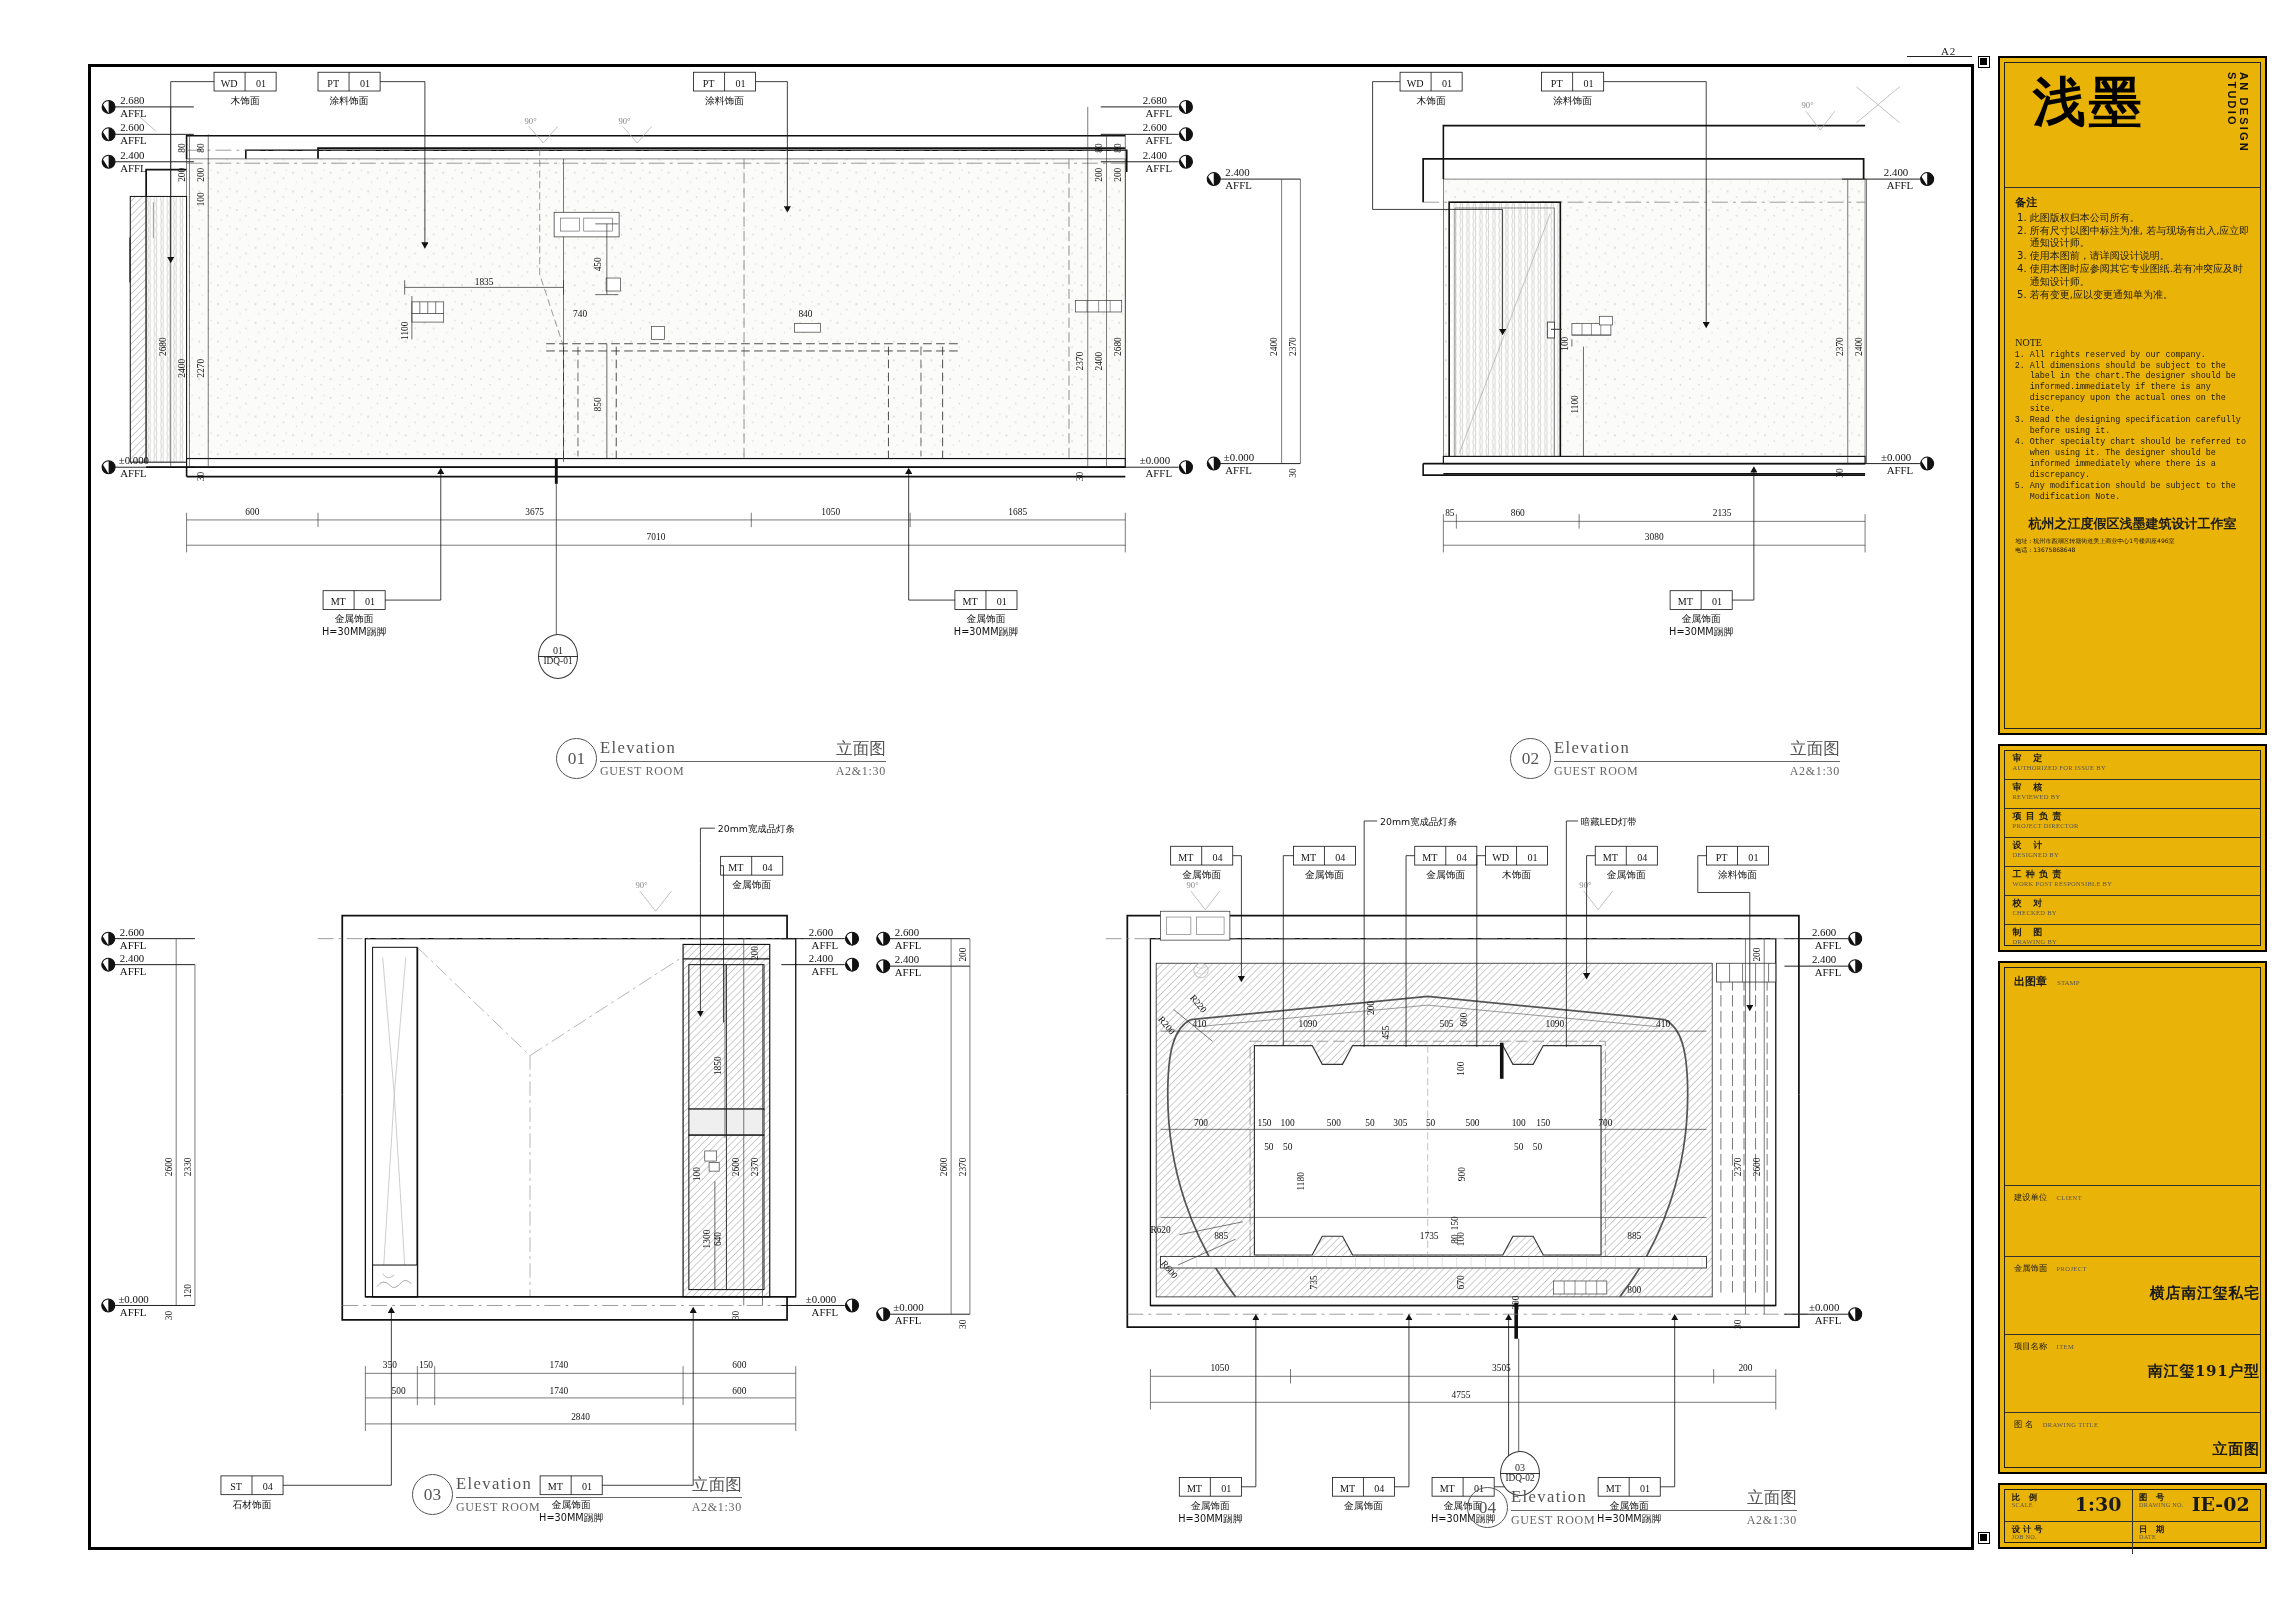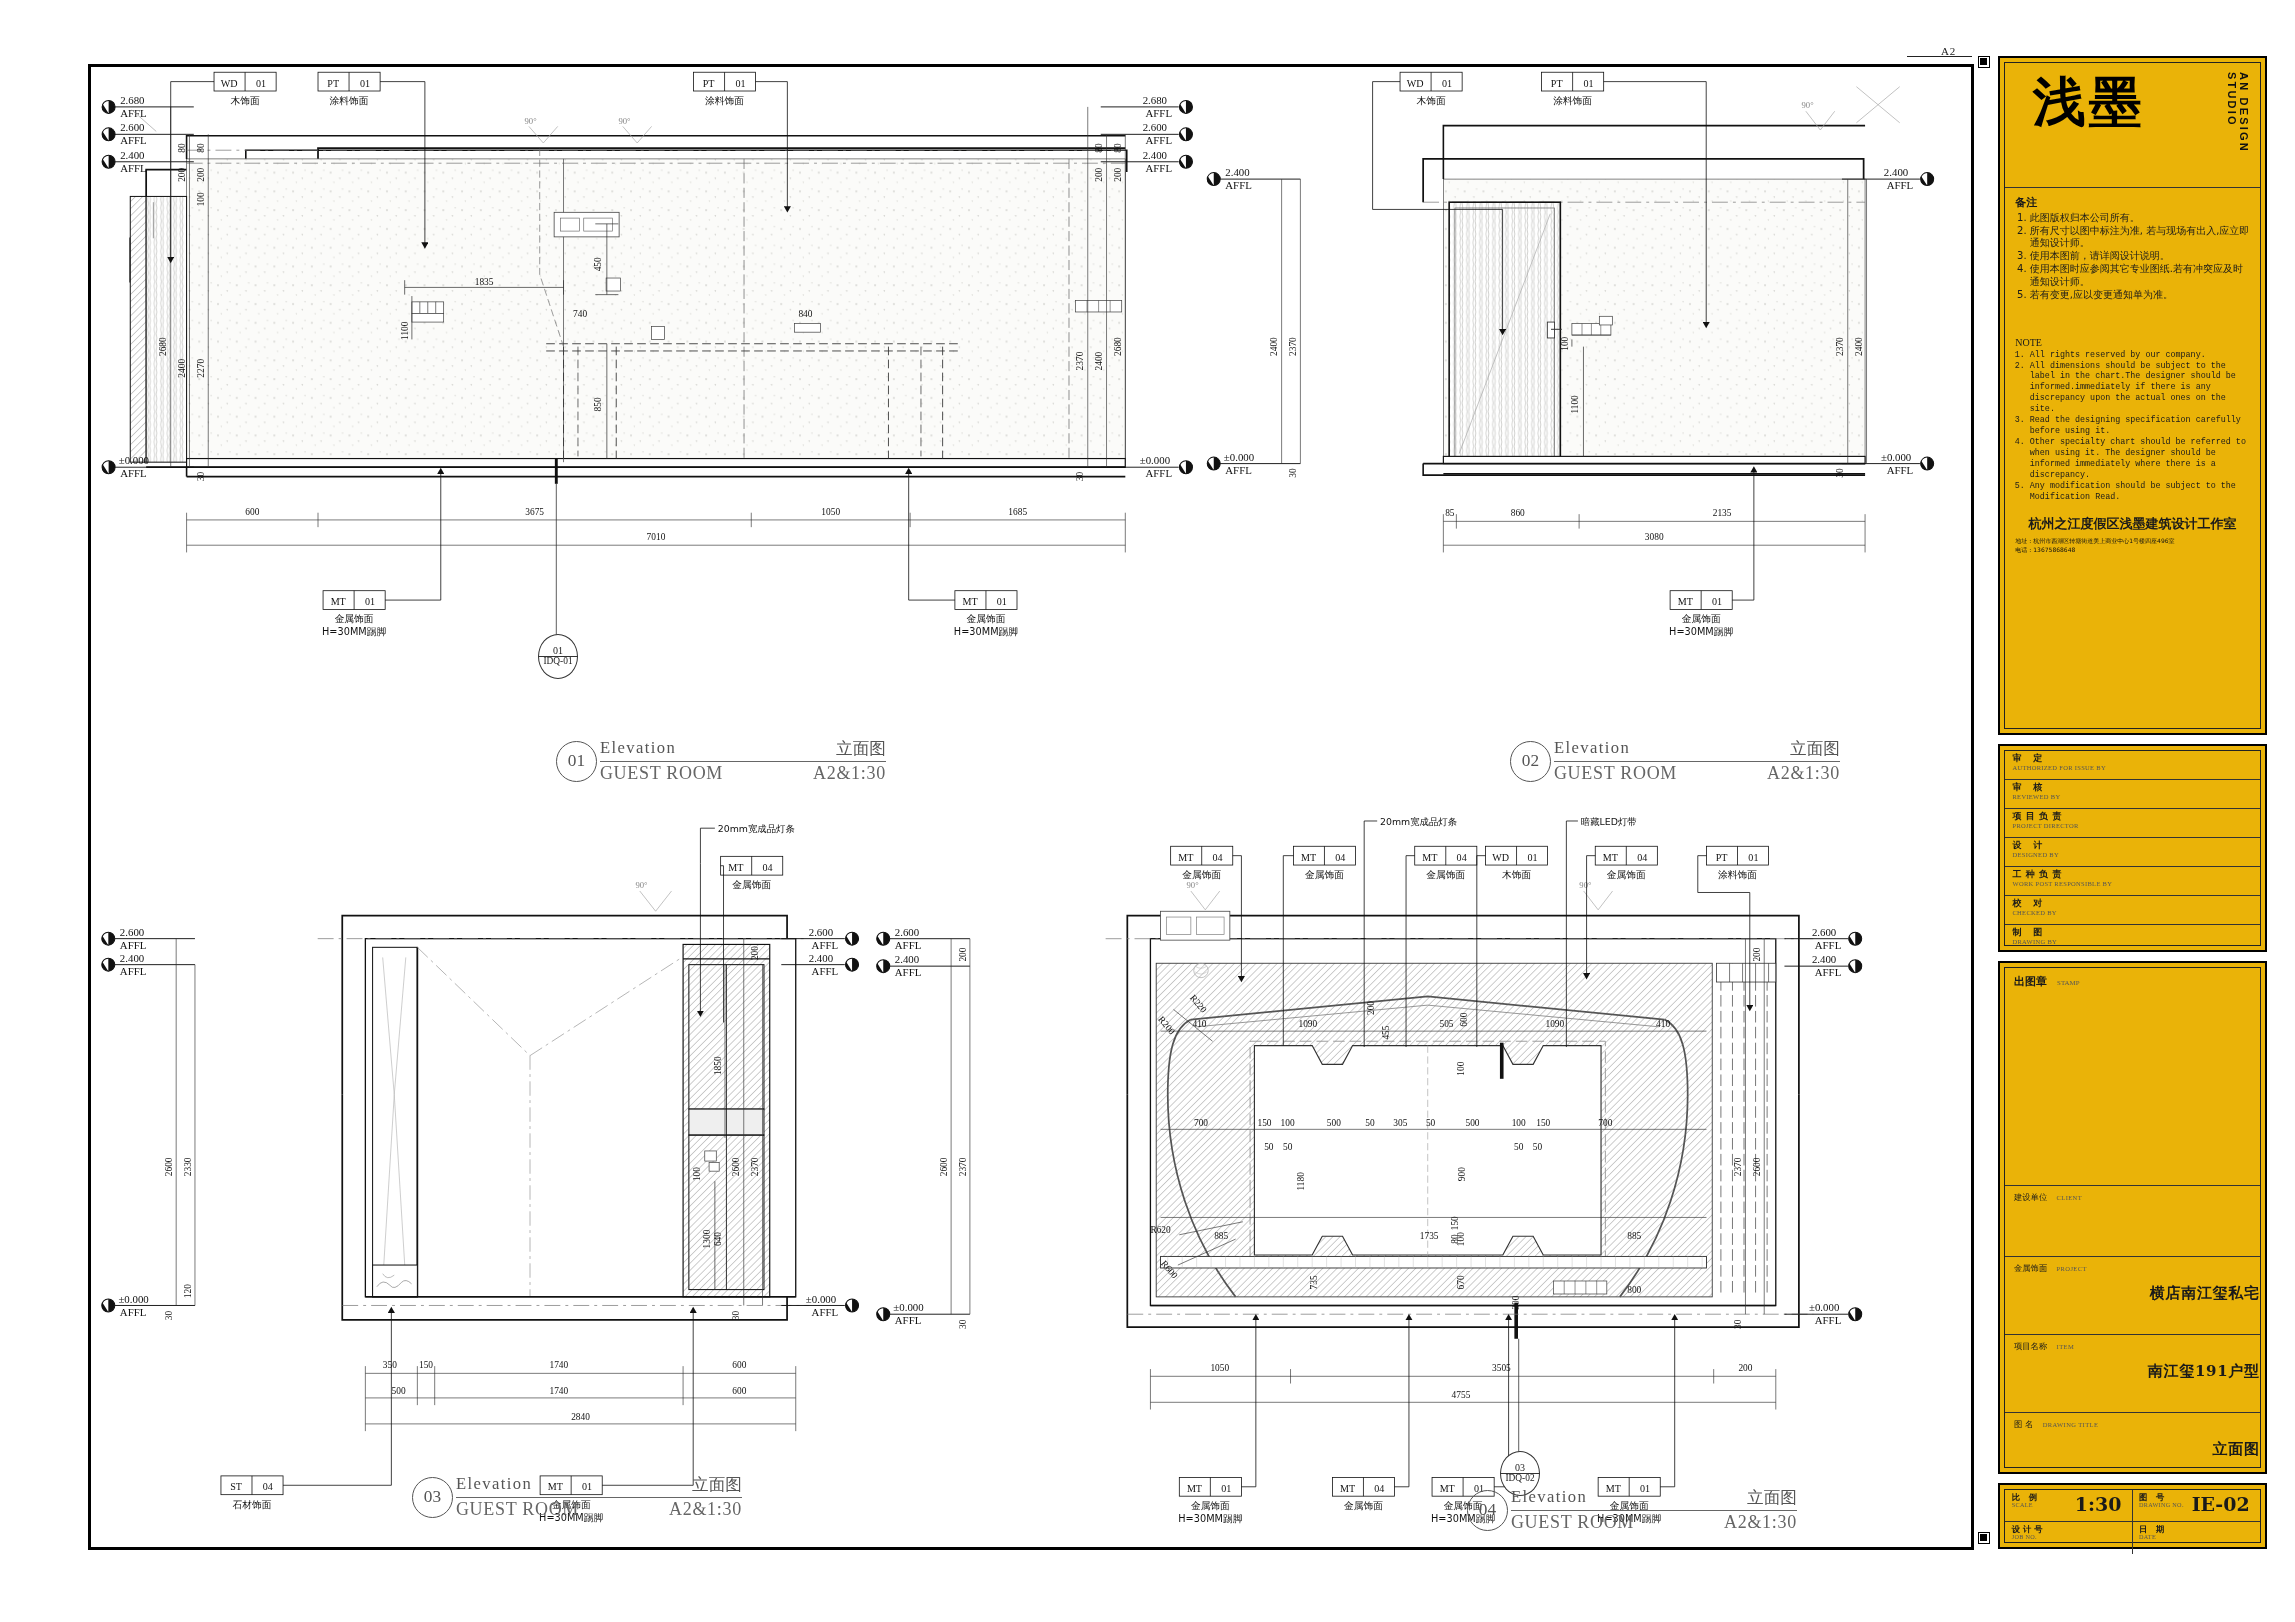--- a/index.html
+++ b/index.html
@@ -82,21 +82,21 @@
 
   
   .cap{position:absolute;display:flex;align-items:center;}
   .cap .num{width:39px;height:39px;border:1.2px solid #555;border-radius:50%;
             display:flex;align-items:center;justify-content:center;
             font-size:17.3px;color:#555;font-family:"Liberation Serif",serif;}
   .cap .txt{margin-left:2.9px;}
   .cap .l1{display:flex;gap:42px;font-size:16.6px;color:#555;letter-spacing:1.4px;
            border-bottom:1px solid #666;padding-bottom:0.7px;}
   .cap .l1 .cn{font-family:"DejaVu Serif",serif;letter-spacing:0;}
-  .cap .l2{display:flex;gap:42px;font-size:18px;color:#666;letter-spacing:0.7px;padding-top:1.4px;}
+  .cap .l2{display:flex;gap:42px;font-size:12px;color:#666;letter-spacing:0.7px;padding-top:1.4px;}
   .cap .l1 .a,.cap .l2 .a{width:152px;}
   .cap .l1 .b,.cap .l2 .b{width:92px;text-align:right;}
 
   
   .bub{position:absolute;width:38px;height:43px;}
   .bub .e{width:38px;height:43px;border:0.9px solid #333;border-radius:50%;
           display:flex;flex-direction:column;align-items:center;justify-content:center;
           background:#fff;}
   .bub .t{font-size:10px;line-height:1.05;}
   .bub .b{font-size:9.4px;line-height:1.05;border-top:0.7px solid #333;
@@ -1101,21 +1101,21 @@
           <li>若有变更,应以变更通知单为准。</li>
         </ol>
       </div>
       <div class="notes en">
         <h4 style="font-family:'Liberation Serif',serif;font-weight:normal;font-size:10px;margin-top:20px;">NOTE</h4>
         <ol>
           <li>All rights reserved by our company.</li>
           <li>All dimensions should be subject to the label in the chart.The designer should be informed.immediately if there is any discrepancy upon the actual ones on the site.</li>
           <li>Read the designing specification carefully before using it.</li>
           <li>Other specialty chart should be referred to when using it. The designer should be informed immediately where there is a discrepancy.</li>
-          <li>Any modification should be subject to the Modification Read.</li>
+          <li>Any modification should be subject to the Modification Note.</li>
         </ol>
       </div>
       <div class="studio">杭州之江度假区浅墨建筑设计工作室</div>
       <div class="addr">
         <div>地址：杭州市西湖区转塘街道美上商业中心1号楼四座496室</div>
         <div>电话：13675868648</div>
       </div>
     </div>
   </div>
 

